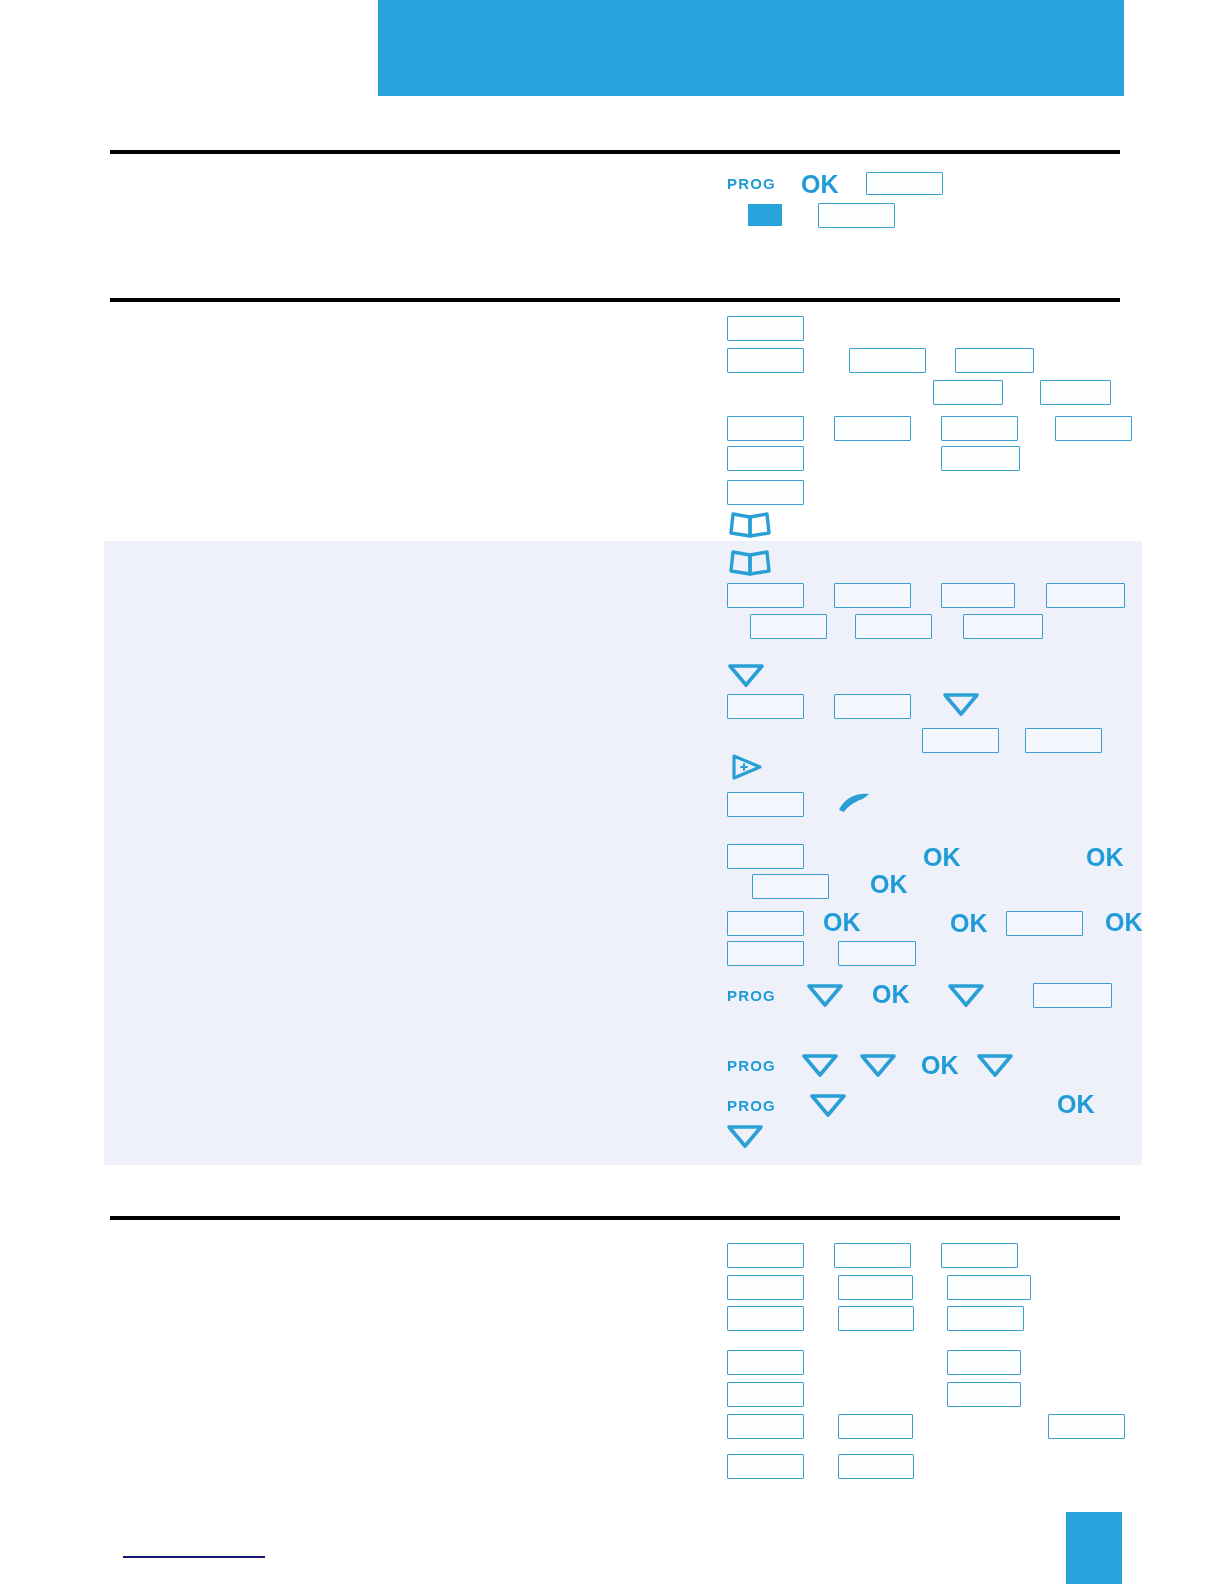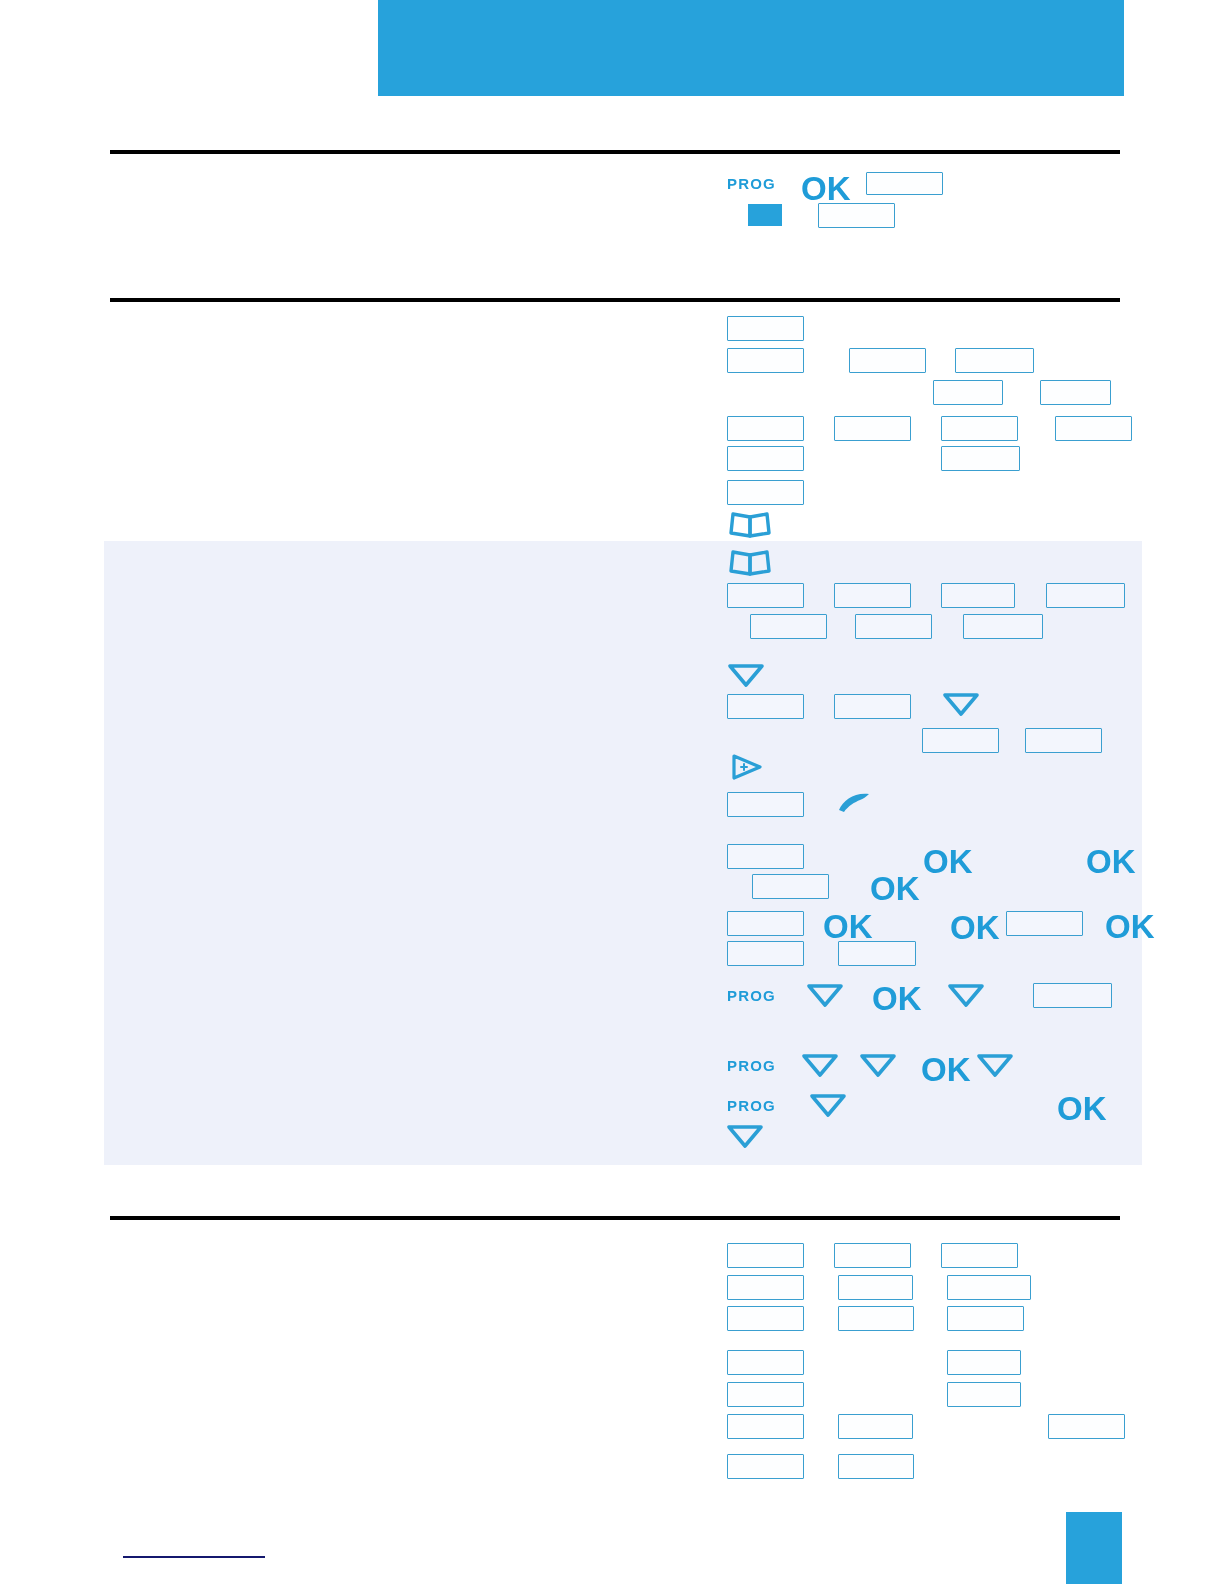--- a/index.html
+++ b/index.html
@@ -28,21 +28,21 @@
 
   
   .chip-solid{background:#27a2db;}
 
   
   .lbl{
     color:#1f9cd8;font-weight:bold;letter-spacing:.5px;line-height:1;
     white-space:nowrap;
   }
   .lbl-prog{font-size:15px;letter-spacing:1.2px;}
-  .lbl-ok{font-size:33px;letter-spacing:0px;}
+  .lbl-ok{font-size:25px;letter-spacing:0px;}
 
   
   .icon{display:block;}
   .icon svg{display:block;overflow:visible;}
 
   
   #page-tab{right:102px;bottom:0px;width:56px;height:72px;background:#27a2db;}
 </style>
 </head>
 <body>

